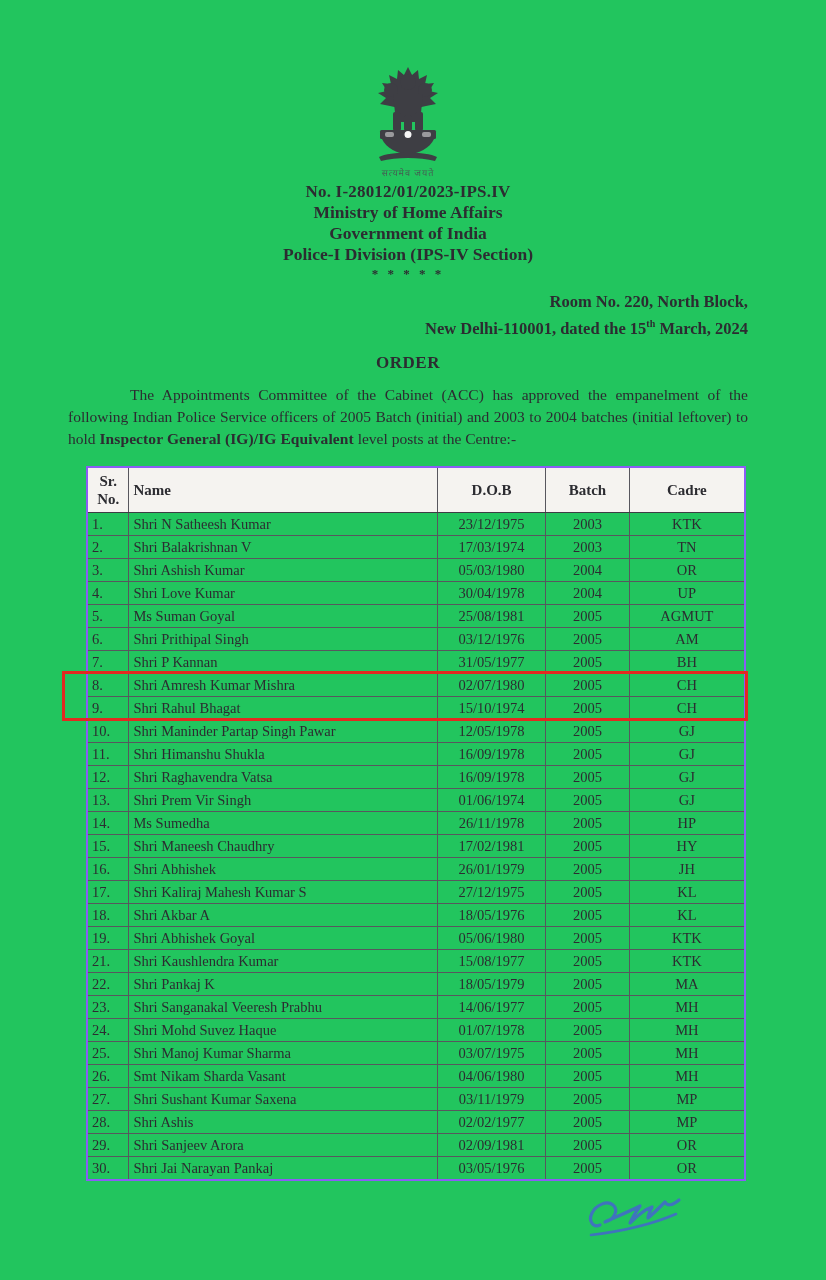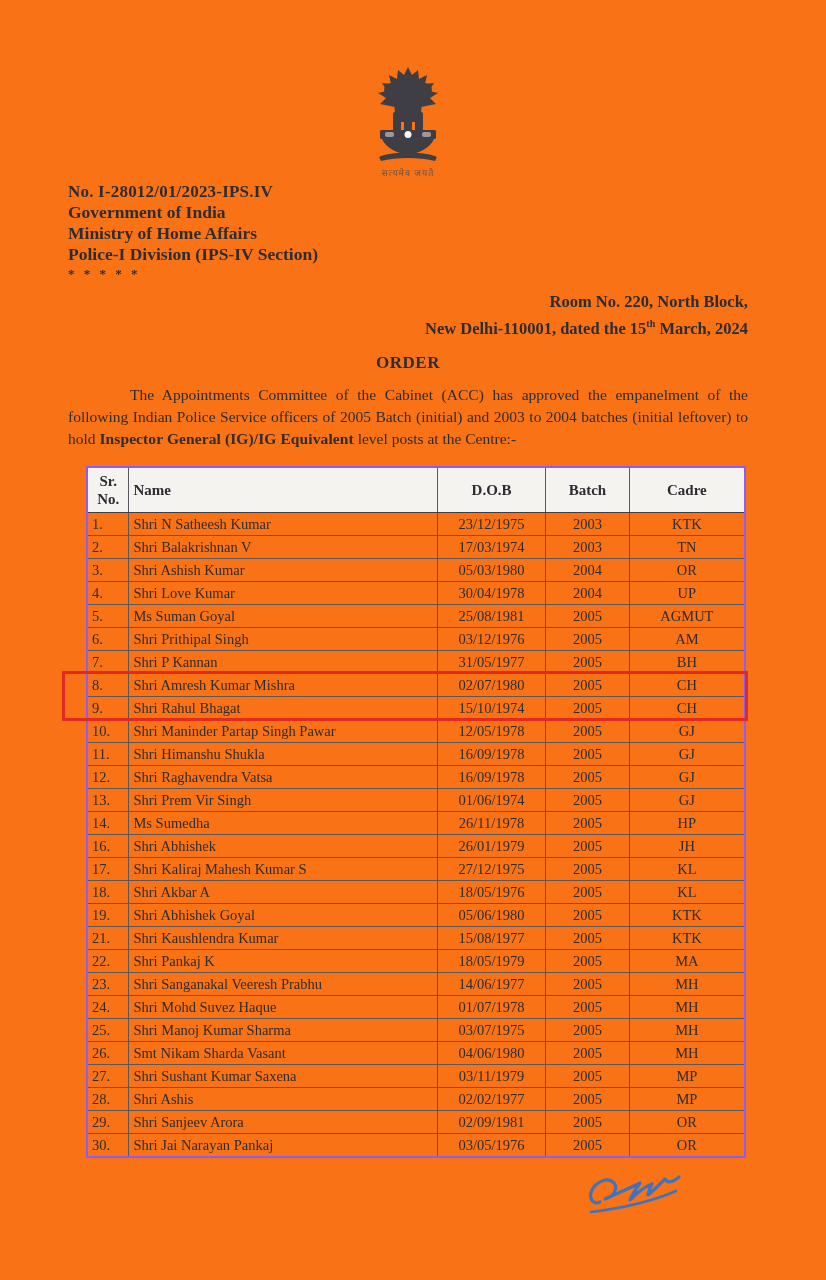--- a/index.html
+++ b/index.html
@@ -3,36 +3,36 @@
 <meta charset="utf-8">
 <style>
   * { margin: 0; padding: 0; box-sizing: border-box; }
   html, body { background: #e8e8e8; }
   body { font-family: "Liberation Serif", serif; }
   .page {
     position: relative;
     width: 826px;
     height: 1280px;
     margin: 0 auto;
-    background: #f97316;
+    background: #22c55e;
     color: #2c2c31;
     padding: 66px 78px 0 68px;
     overflow: hidden;
   }
   
   .emblem-wrap { text-align: center; margin-bottom: 2px; }
   .emblem-wrap svg { display: inline-block; }
   .motto {
     font-size: 9px;
     color: #4a4a50;
     letter-spacing: 1px;
     margin-top: -4px;
     opacity: .85;
   }
-  .head-center { text-align: left; font-weight: bold; }
+  .head-center { text-align: center; font-weight: bold; }
   .ref-no { font-size: 17px; margin-top: 3px; letter-spacing: .2px; }
   .org-line { font-size: 17.5px; line-height: 21px; }
   .stars { font-size: 13px; font-weight: bold; letter-spacing: 3px; margin-top: 1px; }
   .address-block { text-align: right; font-weight: bold; font-size: 16.5px; margin-top: 9px; line-height: 22px; }
   .address-block sup { font-size: 10px; }
   .order-heading { text-align: center; font-weight: bold; font-size: 17px; margin-top: 13px; letter-spacing: .5px; }
   .body-para {
     margin-top: 11px;
     font-size: 15.5px;
     line-height: 22px;
@@ -101,22 +101,22 @@
           <rect x="62" y="66" width="9" height="5" rx="2" fill="#f6f6f6" opacity=".5"></rect>
           <path d="M22 73 C26 82 38 88 48 88 C58 88 70 82 74 73 Z"></path>
           <path d="M19 91 C30 85 66 85 77 91 L75 95 C60 91 36 91 21 95 Z"></path>
         </g>
       </svg>
     </span>
     <div class="motto">सत्यमेव जयते</div>
   </div>
 
   <div class="head-center ref-no">No. I-28012/01/2023-IPS.IV</div>
+  <div class="head-center org-line">Ministry of Home Affairs</div>
   <div class="head-center org-line">Government of India</div>
-  <div class="head-center org-line">Ministry of Home Affairs</div>
   <div class="head-center org-line">Police-I Division (IPS-IV Section)</div>
   <div class="head-center stars">* * * * *</div>
 
   <div class="address-block">
     <div>Room No. 220, North Block,</div>
     <div><span>New Delhi-110001, dated the 15</span><sup>th</sup><span> March, 2024</span></div>
   </div>
 
   <div class="order-heading">ORDER</div>
 
@@ -226,20 +226,27 @@
             <td class="col-cadre">GJ</td>
           </tr>
           <tr>
             <td class="col-sr">14.</td>
             <td class="col-name">Ms Sumedha</td>
             <td class="col-dob">26/11/1978</td>
             <td class="col-batch">2005</td>
             <td class="col-cadre">HP</td>
           </tr>
           <tr>
+            <td class="col-sr">15.</td>
+            <td class="col-name">Shri Maneesh Chaudhry</td>
+            <td class="col-dob">17/02/1981</td>
+            <td class="col-batch">2005</td>
+            <td class="col-cadre">HY</td>
+          </tr>
+          <tr>
             <td class="col-sr">16.</td>
             <td class="col-name">Shri Abhishek</td>
             <td class="col-dob">26/01/1979</td>
             <td class="col-batch">2005</td>
             <td class="col-cadre">JH</td>
           </tr>
           <tr>
             <td class="col-sr">17.</td>
             <td class="col-name">Shri Kaliraj Mahesh Kumar S</td>
             <td class="col-dob">27/12/1975</td>

